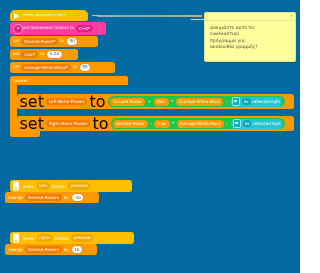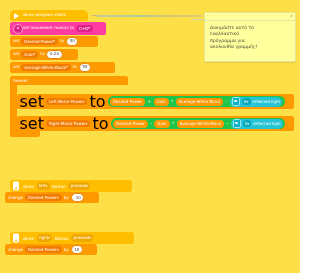--- a/index.html
+++ b/index.html
@@ -1,20 +1,20 @@
 <!DOCTYPE html>
 <html><head>
 <meta charset="utf-8">
 <style>
   html,body{margin:0;padding:0;background:#ffffff;}
   body{
     width:300px;height:273px;overflow:hidden;position:relative;
     font-family:"DejaVu Sans","Liberation Sans",sans-serif;
   }
-  .canvas{position:absolute;inset:0;background:#fde047;}
+  .canvas{position:absolute;inset:0;background:#0369a1;}
 
   
   .blk{
     position:absolute;display:flex;align-items:center;gap:2px;
     color:#fff;font-size:4.1px;line-height:1;white-space:nowrap;
     padding:0 3px;border-radius:2.5px;box-sizing:border-box;
     letter-spacing:.01px;
   }
   .blk .lbl{font-size:4.1px;color:#fff;}
 

